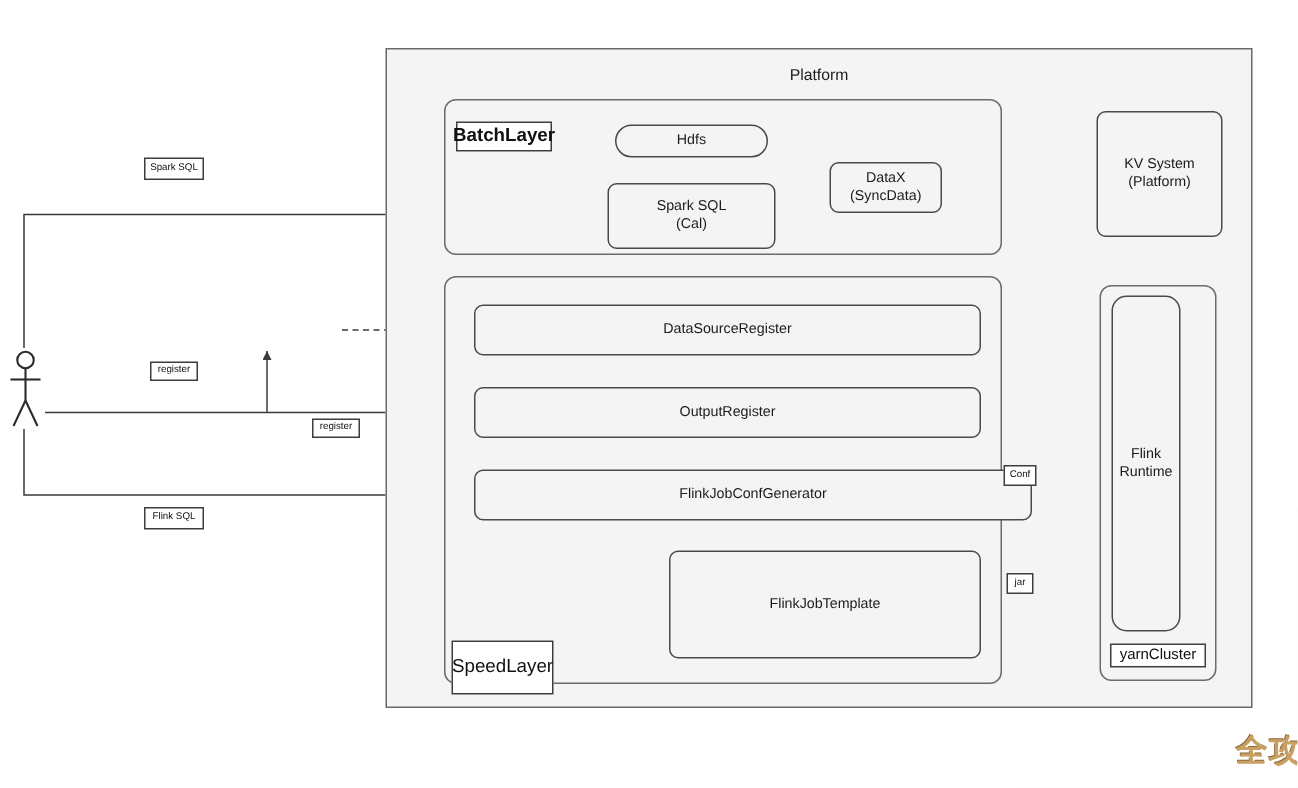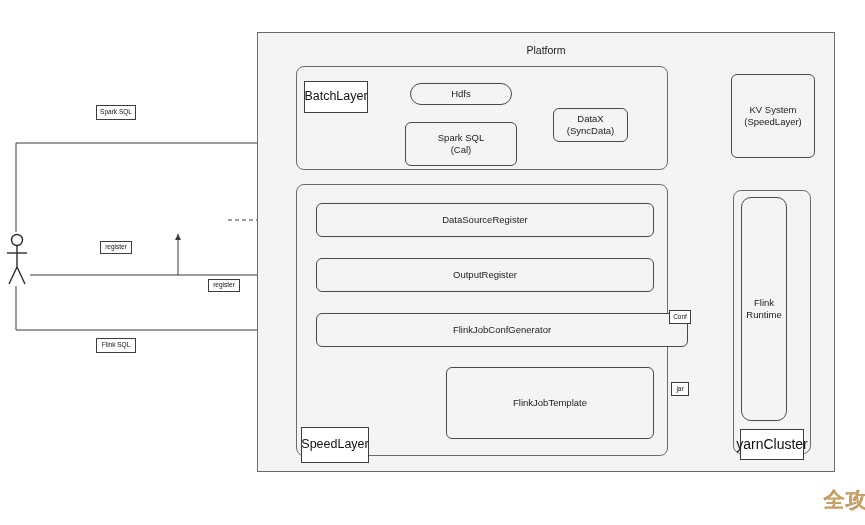--- a/index.html
+++ b/index.html
@@ -70,25 +70,25 @@
   }
 
   
   .tag {
     background: #ffffff;
     border: 1px solid #3d3d3d;
     font-size: 12.5px;
     padding: 3px 6px;
     color: #111111;
   }
-  .tag-batch { left: 304px; top: 81px; width: 64px; height: 32px; }
+  .tag-batch { left: 304px; top: 81px; width: 64px; height: 20px; font-weight: bold; }
   .tag-speed { left: 301px; top: 427px; width: 68px; height: 36px; }
   .tag-yarn  {
-    left: 740px; top: 429px; width: 64px; height: 31px;
-    font-size: 14px; padding: 2px 3px;
+    left: 740px; top: 429px; width: 64px; height: 16px;
+    font-size: 10px; padding: 2px 3px;
   }
 
   
   .box {
     border: 1px solid #4a4a4a;
     border-radius: 6px;
     background: #f4f4f4;
     font-size: 9.5px;
   }
   .box-sparksql { left: 405px; top: 122px; width: 112px; height: 44px; }
@@ -199,21 +199,21 @@
   <div class="node box box-datax">
     <div>
       <div>DataX</div>
       <div>(SyncData)</div>
     </div>
   </div>
 
   <div class="node box box-kv">
     <div>
       <div>KV System</div>
-      <div>(SpeedLayer)</div>
+      <div>(Platform)</div>
     </div>
   </div>
 
   <div class="node container-speed"></div>
   <div class="node tag tag-speed">SpeedLayer</div>
 
   <div class="node box box-dsr">
     <span>DataSourceRegister</span>
   </div>
   <div class="node box box-or">

